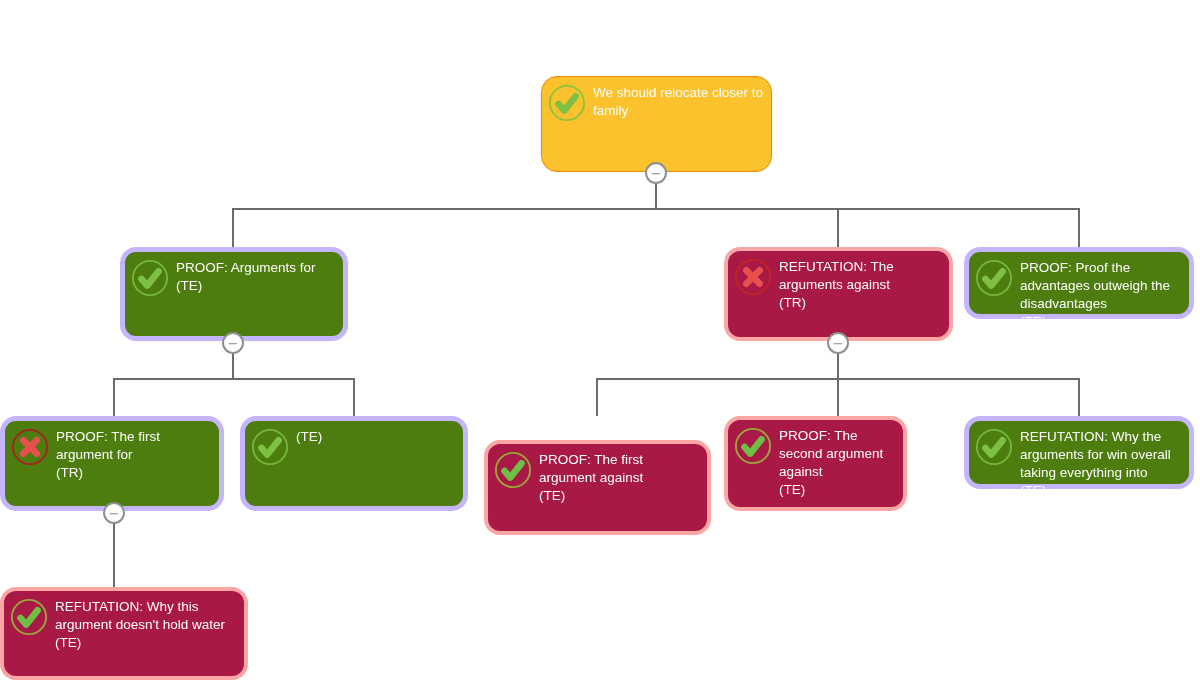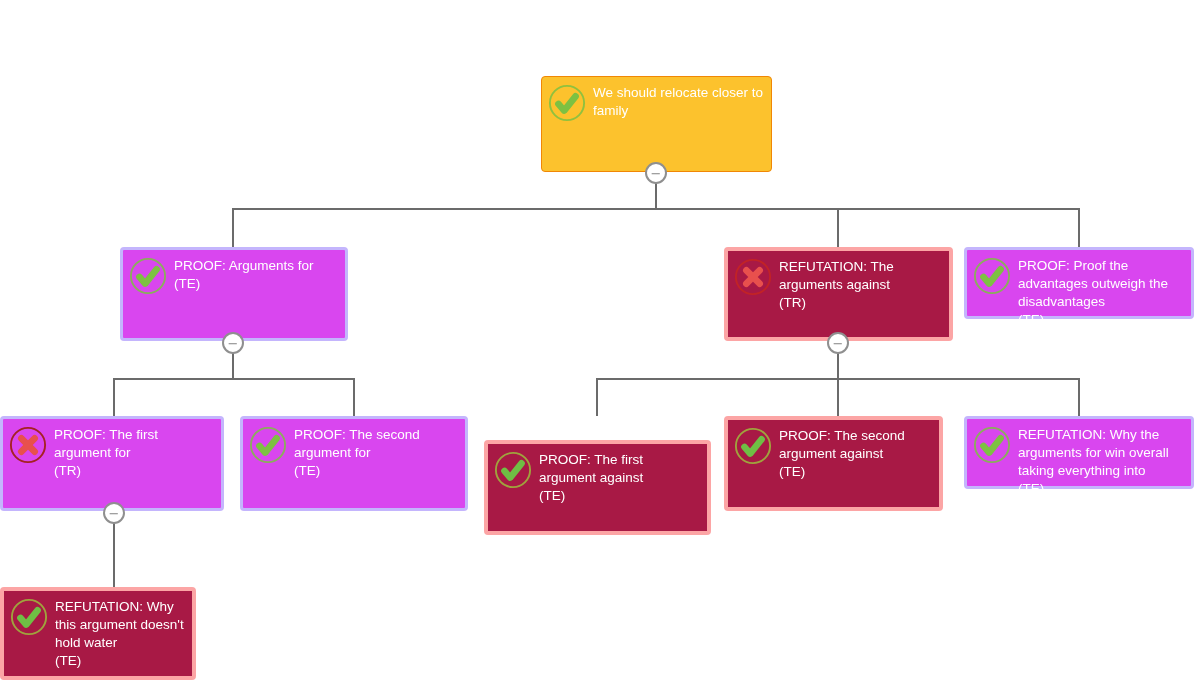--- a/index.html
+++ b/index.html
@@ -1,25 +1,25 @@
 <!DOCTYPE html>
 <html><head>
 <meta charset="utf-8">
 <style>
   html,body{margin:0;padding:0;background:#fff;}
   #canvas{
     position:relative;width:1200px;height:688px;background:#ffffff;
     overflow:hidden;font-family:"Liberation Sans","DejaVu Sans",sans-serif;
   }
   .node{
-    position:absolute;border-radius:4px;color:#ffffff;
+    position:absolute;border-radius:16px;color:#ffffff;
     font-size:13.5px;line-height:18px;box-sizing:border-box;
   }
   .node.topic{background:#fcc22d;border:1px solid #f08705;}
-  .node.pro{background:#d946ef;border:3px solid #c4b5fd;}
+  .node.pro{background:#4d7c0f;border:5px solid #c4b5fd;}
   .node.con{background:#a81945;border:4px solid #fca5a5;}
   .node .icon{position:absolute;left:6px;top:7px;width:38px;height:38px;display:block;}
   .node .node-text{position:absolute;left:51px;top:7px;right:4px;}
   .node .node-title,.node .node-tag{display:block;}
   .line{position:absolute;background:#6b6b6b;}
   .toggle{
     position:absolute;width:18px;height:18px;border-radius:50%;
     background:#ffffff;border:2px solid #8f8f8f;box-sizing:content-box;
     display:flex;align-items:center;justify-content:center;
     color:#8f8f8f;font-size:13px;line-height:1;z-index:5;cursor:pointer;
@@ -116,39 +116,38 @@
   </div>
 
   <div class="node pro" style="left:240px;top:416px;width:228px;height:95px">
     <span class="icon">
       <svg viewBox="0 0 40 40" width="38" height="38">
           <circle cx="20" cy="20" r="18" fill="none" stroke="#7dc142" stroke-width="2" opacity="0.85"></circle>
           <path d="M11 21 L17 28 L29 13" fill="none" stroke="#7dc142" stroke-width="7" stroke-linecap="round" stroke-linejoin="round"></path>
         </svg>
     </span>
     <div class="node-text">
-      <span class="node-title">PROOF: The second argument for</span>
       <span class="node-tag">(TE)</span>
     </div>
   </div>
 
   <div class="node con" style="left:484px;top:440px;width:227px;height:95px">
     <span class="icon">
       <svg viewBox="0 0 40 40" width="38" height="38">
           <circle cx="20" cy="20" r="18" fill="none" stroke="#9fb13c" stroke-width="2" opacity="0.9"></circle>
           <path d="M11 21 L17 28 L29 13" fill="none" stroke="#6fbf44" stroke-width="7" stroke-linecap="round" stroke-linejoin="round"></path>
         </svg>
     </span>
     <div class="node-text">
       <span class="node-title">PROOF: The first argument against</span>
       <span class="node-tag">(TE)</span>
     </div>
   </div>
 
-  <div class="node con" style="left:724px;top:416px;width:219px;height:95px">
+  <div class="node con" style="left:724px;top:416px;width:183px;height:95px">
     <span class="icon">
       <svg viewBox="0 0 40 40" width="38" height="38">
           <circle cx="20" cy="20" r="18" fill="none" stroke="#9fb13c" stroke-width="2" opacity="0.9"></circle>
           <path d="M11 21 L17 28 L29 13" fill="none" stroke="#6fbf44" stroke-width="7" stroke-linecap="round" stroke-linejoin="round"></path>
         </svg>
     </span>
     <div class="node-text">
       <span class="node-title">PROOF: The second argument against</span>
       <span class="node-tag">(TE)</span>
     </div>
@@ -160,21 +159,21 @@
           <circle cx="20" cy="20" r="18" fill="none" stroke="#7dc142" stroke-width="2" opacity="0.85"></circle>
           <path d="M11 21 L17 28 L29 13" fill="none" stroke="#7dc142" stroke-width="7" stroke-linecap="round" stroke-linejoin="round"></path>
         </svg>
     </span>
     <div class="node-text">
       <span class="node-title">REFUTATION: Why the arguments for win overall taking everything into</span>
       <span class="node-tag">(TE)</span>
     </div>
   </div>
 
-  <div class="node con" style="left:0px;top:587px;width:196px;height:93px">
+  <div class="node con" style="left:0px;top:587px;width:248px;height:93px">
     <span class="icon">
       <svg viewBox="0 0 40 40" width="38" height="38">
           <circle cx="20" cy="20" r="18" fill="none" stroke="#9fb13c" stroke-width="2" opacity="0.9"></circle>
           <path d="M11 21 L17 28 L29 13" fill="none" stroke="#6fbf44" stroke-width="7" stroke-linecap="round" stroke-linejoin="round"></path>
         </svg>
     </span>
     <div class="node-text">
       <span class="node-title">REFUTATION: Why this argument doesn't hold water</span>
       <span class="node-tag">(TE)</span>
     </div>

